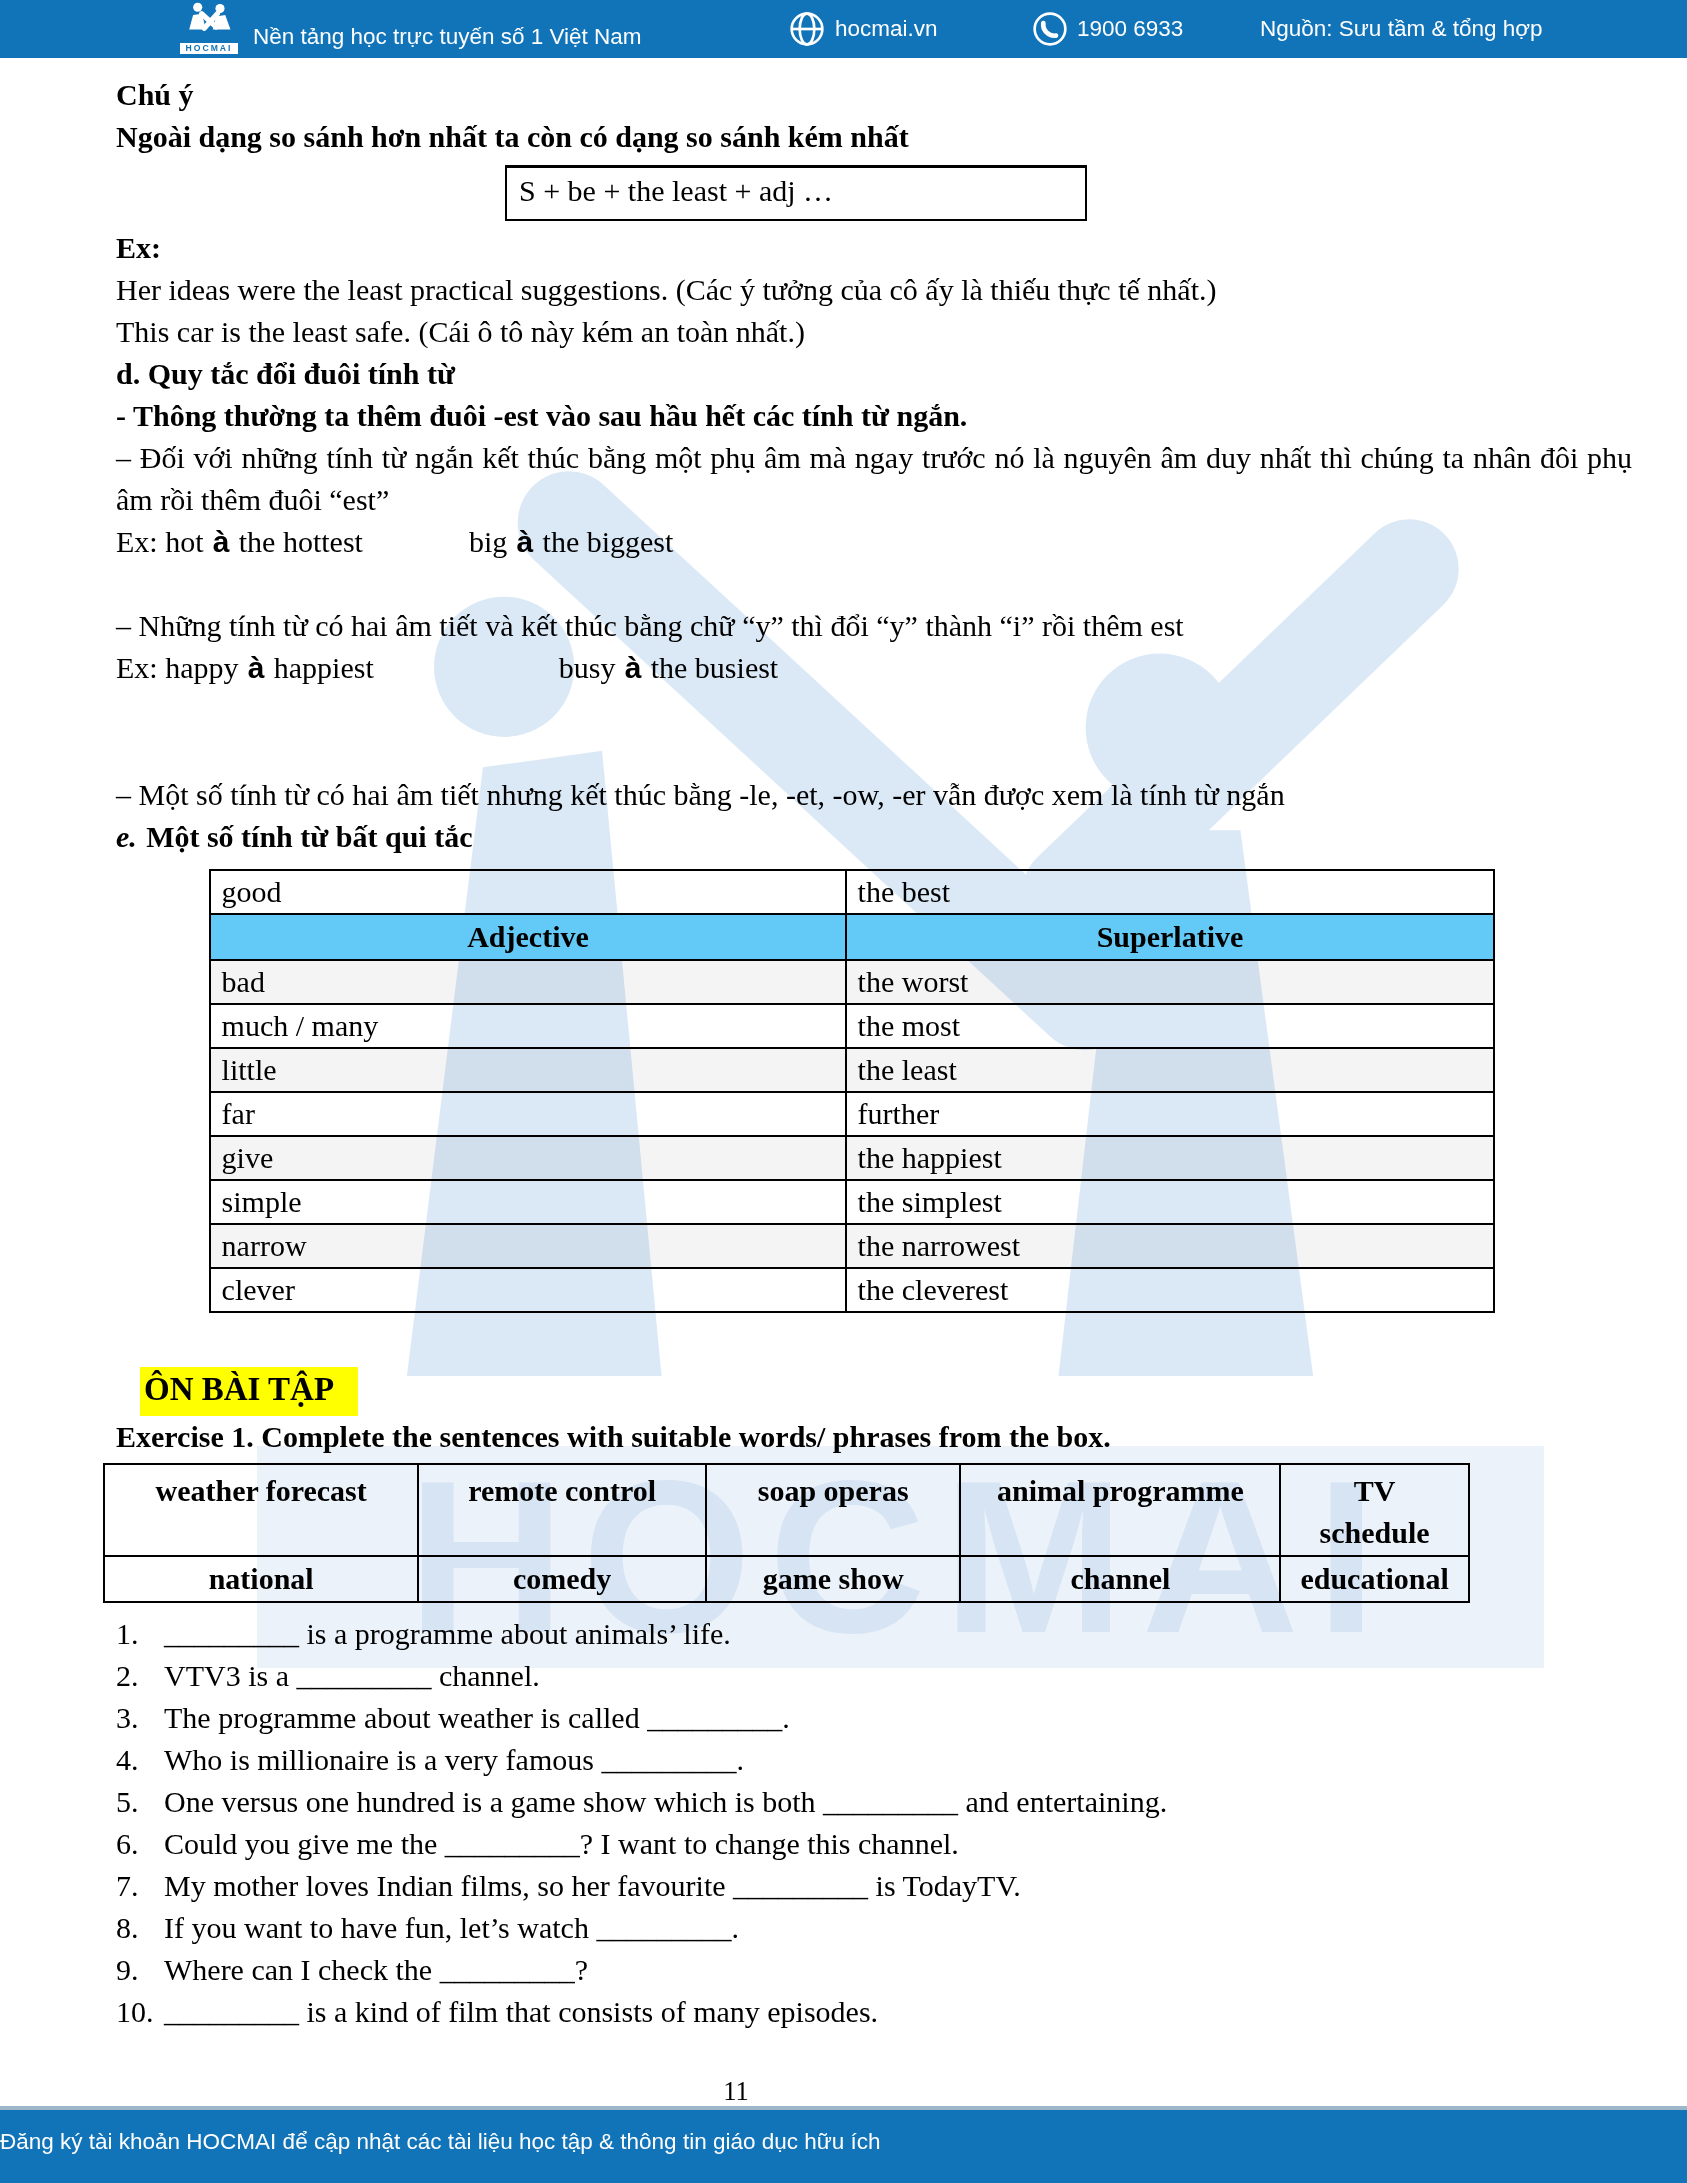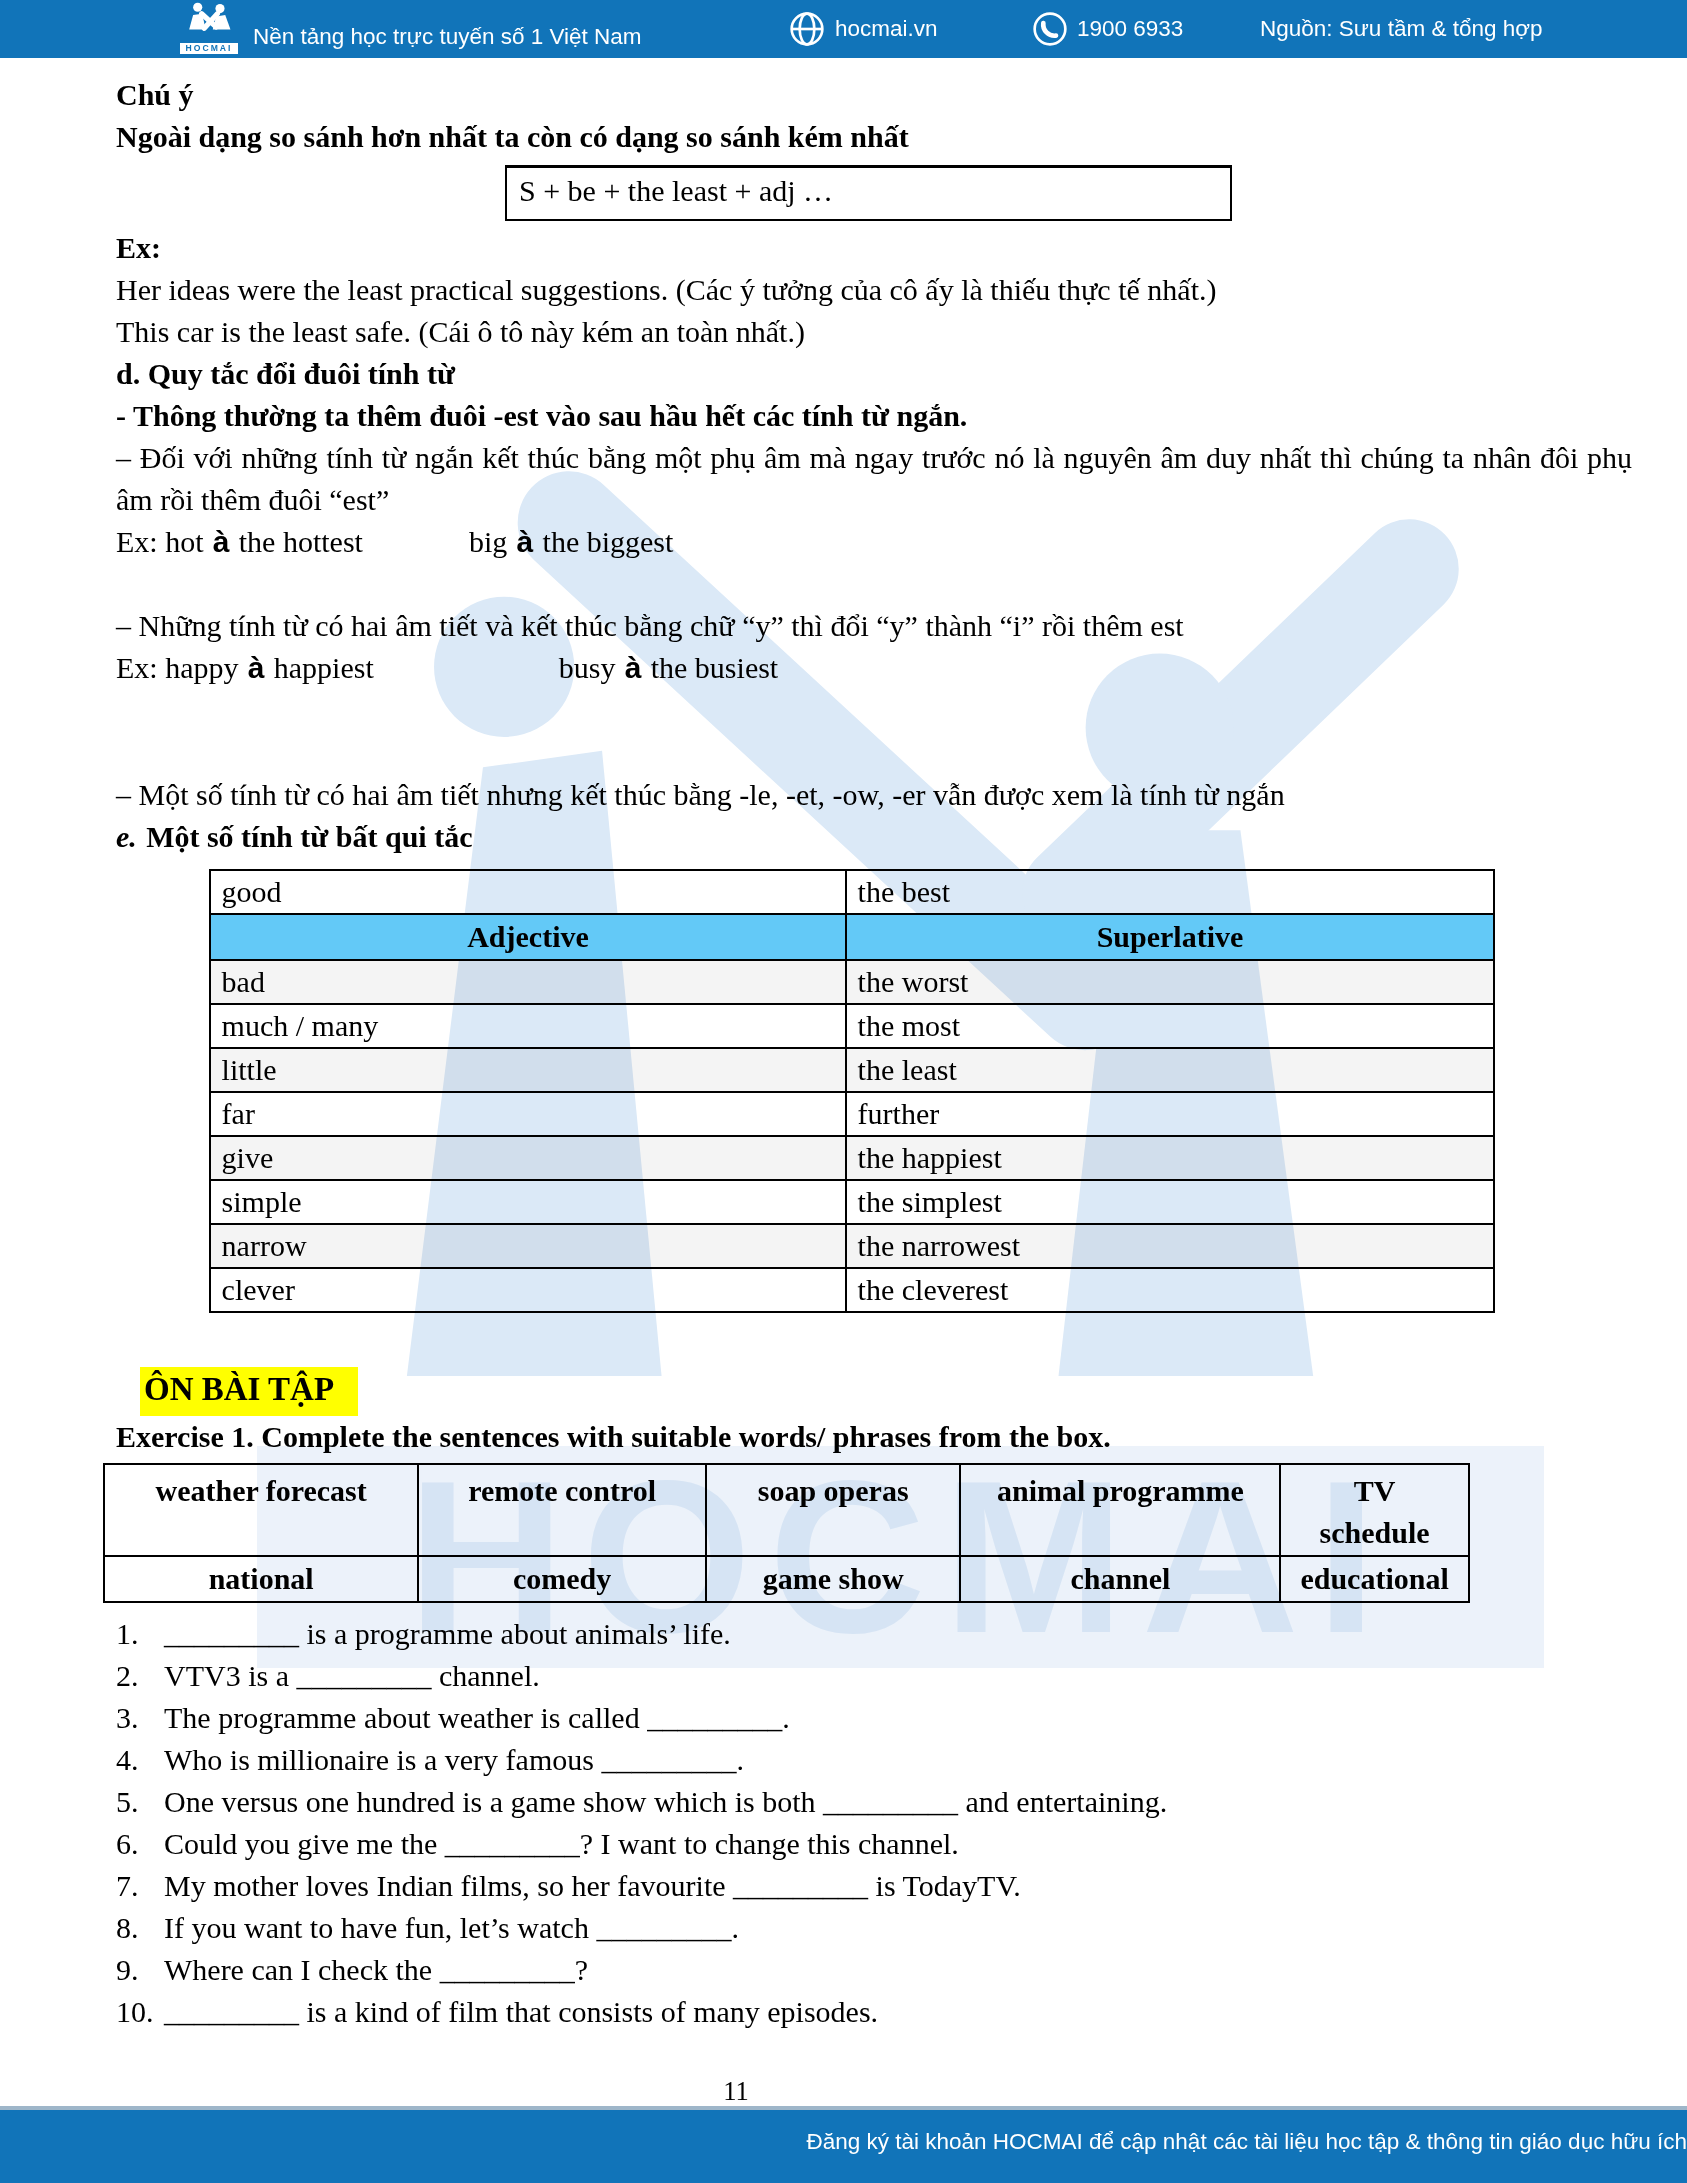--- a/index.html
+++ b/index.html
@@ -20,21 +20,21 @@
   .logo-box{margin:0.7px auto 0;width:58px;background:#fff;color:#1174B9;font-weight:bold;
             font-size:8.6px;letter-spacing:2px;line-height:11.2px;}
   
   .content{position:absolute;left:116px;top:74px;width:1516px;z-index:2;font-size:30px;line-height:42px;}
   .content p{margin:0;}
   .b{font-weight:bold;}
   .i{font-style:italic;}
   .just{text-align:justify;}
   .blank64{height:42px;}
   .blank128{height:85px;}
-  .formula-box{box-sizing:border-box;margin:6.6px 0 6.6px 389px;width:727px;border:2px solid #000;
+  .formula-box{box-sizing:border-box;margin:6.6px 0 6.6px 389px;width:582px;border:2px solid #000;
                border-top-width:3.3px;padding:2.6px 0 6.6px 12px;font-size:30px;}
   .gap160{display:inline-block;width:106px;}
   .gap280{display:inline-block;width:185px;}
   .arrow{font-family:"Liberation Sans","DejaVu Sans",sans-serif;font-weight:bold;margin:0 9.3px;}
   .e-title{margin-left:9.3px;}
   
   .sup-table{border-collapse:collapse;margin:10.6px 0 0 93px;width:1286px;border:2.6px solid #000;}
   .sup-table th,.sup-table td{border:2px solid #000;font-size:30px;}
   .sup-table th{background:#63C9F7;height:40px;text-align:center;font-weight:bold;}
   .sup-table td{height:42px;padding:0 0 0 10.6px;background:transparent;}
@@ -54,21 +54,21 @@
   .word-box td.c5{padding-left:18.5px;padding-right:18.5px;}
   .ex-list{margin-top:10.6px;}
   .ex-item{display:flex;line-height:42px;}
   .ex-item .num{flex:0 0 48px;}
   .ex-item .txt{flex:1;}
   
   .page-num{position:absolute;left:0;top:2076px;width:1472px;text-align:center;font-size:26.5px;z-index:2;}
   .bottom-bar{position:absolute;left:0;top:2106px;width:1687px;height:77px;background:#1174B9;z-index:3;
               border-top:4px solid #9eb6c9;box-sizing:border-box;
               font-family:"Liberation Sans","DejaVu Sans",sans-serif;}
-  .bottom-bar div{margin-top:18.5px;text-align:right;color:#fff;font-size:22.5px;}
+  .bottom-bar div{margin-top:18.5px;text-align:left;color:#fff;font-size:22.5px;}
 </style>
 </head>
 <body>
 
 <div class="page">
 
   <div class="wm-layer">
     <svg width="1687" height="2183" viewBox="0 0 2550 3300">
       <g fill="#dbe9f7" stroke="#dbe9f7">
         <line x1="860" y1="790" x2="1640" y2="1510" stroke-width="155" stroke-linecap="round"></line>

